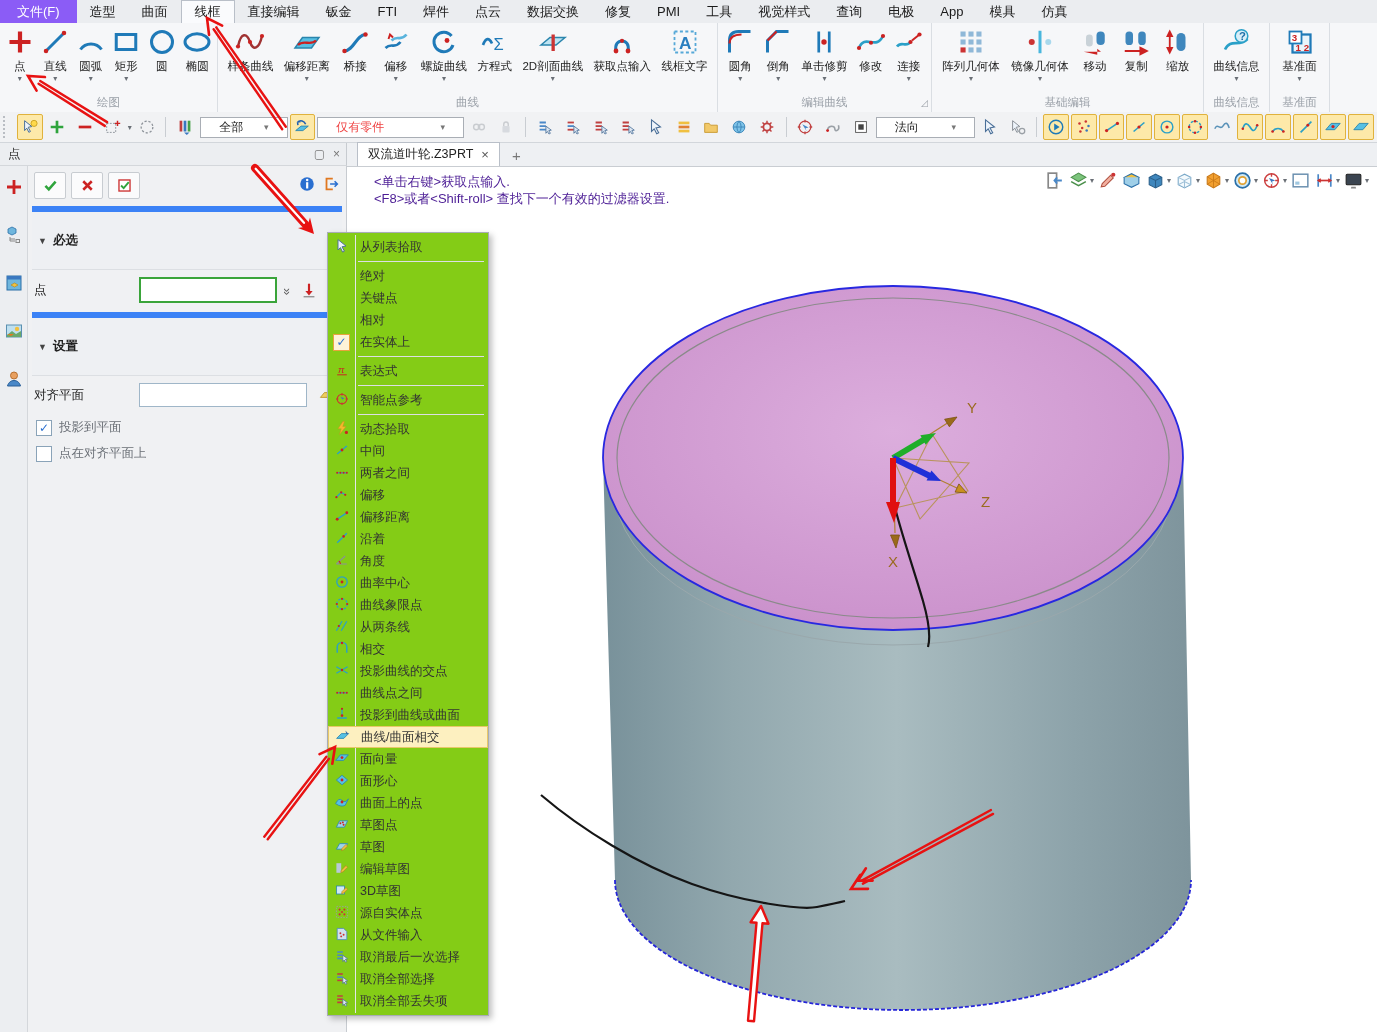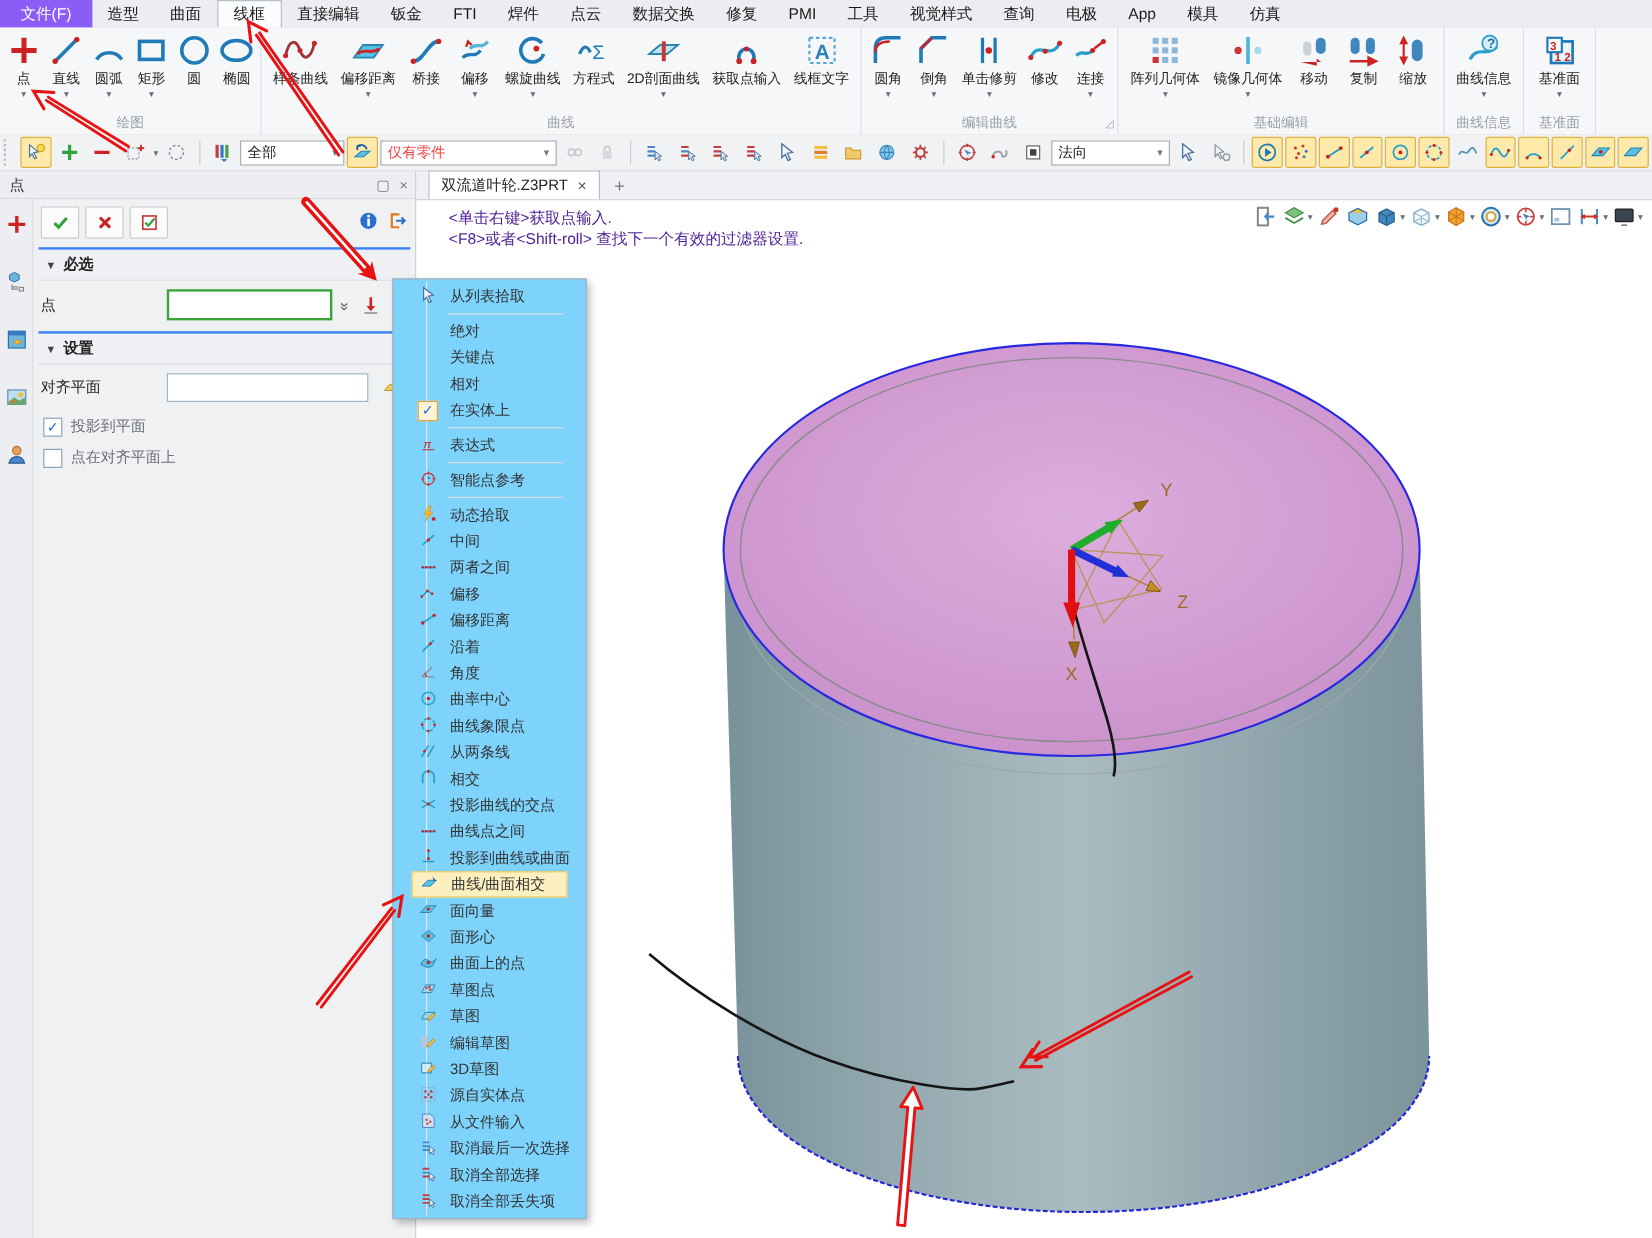--- a/index.html
+++ b/index.html
@@ -25,40 +25,40 @@
   .rglabel .exp{position:absolute;right:1px;top:3px;font-size:9px;color:#9aa0a8;}
   
   .quickbar{position:absolute;left:0;top:112px;width:1377px;height:31px;background:#f1f2f4;
             border-bottom:1px solid #d2d6db;display:flex;align-items:center;padding:0 3px;box-sizing:border-box;gap:2px;}
   .qicon{width:24px;height:24px;display:flex;align-items:center;justify-content:center;border:1px solid transparent;border-radius:2px;}
   .qicon.sel{background:#fde9a9;border-color:#e0b23c;}
   .qicon.muted{opacity:.45;}
   .qsep{width:1px;height:20px;background:#c9cdd2;margin:0 4px;}
   .qgrip{width:7px;height:22px;border-left:2px dotted #b9bdc3;margin-right:3px;}
   .combo{height:21px;background:#fff;border:1px solid #a9aeb5;display:flex;align-items:center;
-         padding:0 5px;font-size:12px;justify-content:space-between;box-sizing:border-box;}
+         padding:0 18px;font-size:12px;justify-content:space-between;box-sizing:border-box;}
   .combo .cv{white-space:nowrap;overflow:hidden;}
   .combo .ca{color:#777;font-size:9px;margin-left:6px;}
   .combo.muted .cv{color:#ef4444;}
   
   .ptitlebar{position:absolute;left:0;top:143px;width:347px;height:23px;background:#eceef1;
              border-bottom:1px solid #d4d7db;border-right:1px solid #c7cbd0;display:flex;align-items:center;box-sizing:border-box;}
   .ptitlebar .pt{margin-left:8px;font-size:12.5px;color:#333;}
   .ptitlebar .wbtns{margin-left:auto;margin-right:6px;display:flex;gap:8px;color:#777;font-size:12px;}
   .sidebar{position:absolute;left:0;top:166px;width:28px;height:866px;background:#eceef1;
            border-right:1px solid #d4d7db;box-sizing:border-box;display:flex;flex-direction:column;align-items:center;padding-top:10px;gap:26px;}
   .sbicon{width:22px;height:22px;display:flex;align-items:center;justify-content:center;}
   .panel{position:absolute;left:28px;top:166px;width:319px;height:866px;background:#f0f1f3;
          border-right:1px solid #c7cbd0;box-sizing:border-box;}
   .ptoolbar{display:flex;align-items:center;padding:6px 6px 5px 6px;gap:5px;}
   .pbtn{width:30px;height:25px;background:#fbfbfc;border:1px solid #c8ccd1;border-radius:2px;
         display:flex;align-items:center;justify-content:center;}
   .pright{margin-left:auto;display:flex;gap:6px;}
-  .psec{margin:2px 4px 0 4px;background:#eef0f3;border-top:2px solid #3b82f6;border-bottom:1px solid #dcdfe3;
-        padding:4px 6px;font-weight:bold;font-size:12.5px;color:#222;}
+  .psec{margin:2px 4px 0 4px;background:#eef0f3;border-top:6px solid #3b82f6;border-bottom:1px solid #dcdfe3;
+        padding:20px 6px;font-weight:bold;font-size:12.5px;color:#222;}
   .psec .tri{font-size:9px;color:#444;margin-right:6px;}
   .prow{display:flex;align-items:center;padding:7px 6px;}
   .prow .plbl{width:105px;font-size:12.5px;color:#222;}
   .pinput{height:20px;background:#fff;border:1px solid #9fb6c8;flex:0 0 auto;}
   .pinput.green{border:2px solid #3aa43a;width:130px;}
   .pinput.plain{width:162px;}
   .chev2{margin-left:8px;color:#555;font-size:13px;transform:rotate(90deg);letter-spacing:-2px;}
   .pfun{margin-left:8px;width:22px;height:22px;display:flex;align-items:center;justify-content:center;}
   .pcheckrow{display:flex;align-items:center;padding:5px 6px 4px 8px;gap:7px;color:#6a6f76;font-size:12.5px;}
   .cbox{width:14px;height:14px;background:#fff;border:1px solid #8aa3b8;display:flex;align-items:center;
@@ -69,22 +69,22 @@
   .dtab{height:23px;margin-left:10px;background:#fff;border:1px solid #b9bfc8;border-bottom:none;
         display:flex;align-items:center;padding:0 10px;font-size:12.5px;color:#222;gap:8px;}
   .dtab .tclose{color:#555;font-size:13px;}
   .newtab{margin-left:12px;color:#777;font-size:15px;padding-bottom:2px;}
   .viewport{position:absolute;left:347px;top:167px;width:1030px;height:865px;background:#ffffff;overflow:hidden;}
   .hints{position:absolute;left:27px;top:6px;font-size:13px;color:#4c1d95;line-height:17px;}
   .vptools{position:absolute;right:8px;top:3px;display:flex;align-items:center;gap:3px;}
   .vpi{display:flex;align-items:center;}
   .vpi .ca{font-size:8px;color:#6a6f76;margin-left:1px;}
   
-  .cmenu{position:absolute;left:327px;top:232px;width:162px;background:#7dd3fc;border:1px solid #a8adb5;
-         box-shadow:3px 3px 6px rgba(0,0,0,.25);z-index:40;padding:3px 15px;box-sizing:border-box;}
+  .cmenu{position:absolute;left:327px;top:232px;width:162px;background:#84cc16;border:1px solid #a8adb5;
+         box-shadow:3px 3px 6px rgba(0,0,0,.25);z-index:40;padding:3px 0;box-sizing:border-box;}
   .cmenu .gutter{position:absolute;left:27px;top:2px;bottom:2px;width:1px;background:#e4e6ea;}
   .cmi{position:relative;height:22px;display:flex;align-items:center;font-size:12.5px;color:#333;}
   .cmi .ic{width:27px;display:flex;align-items:center;justify-content:center;flex:0 0 27px;}
   .cmi .lb{padding-left:5px;white-space:nowrap;}
   .cmi.hl{background:#fdf0c0;border:1px solid #e8c868;box-sizing:border-box;}
   .cmsep{height:1px;background:#dcdfe3;margin:3px 4px 3px 30px;}
   .ckbx{width:15px;height:15px;border:1px solid #e8a33c;background:#fdf3d8;display:flex;align-items:center;
         justify-content:center;color:#2a6fd0;font-weight:bold;font-size:12px;}
   
   .overlay{position:absolute;left:0;top:0;width:1377px;height:1032px;z-index:60;pointer-events:none;}

